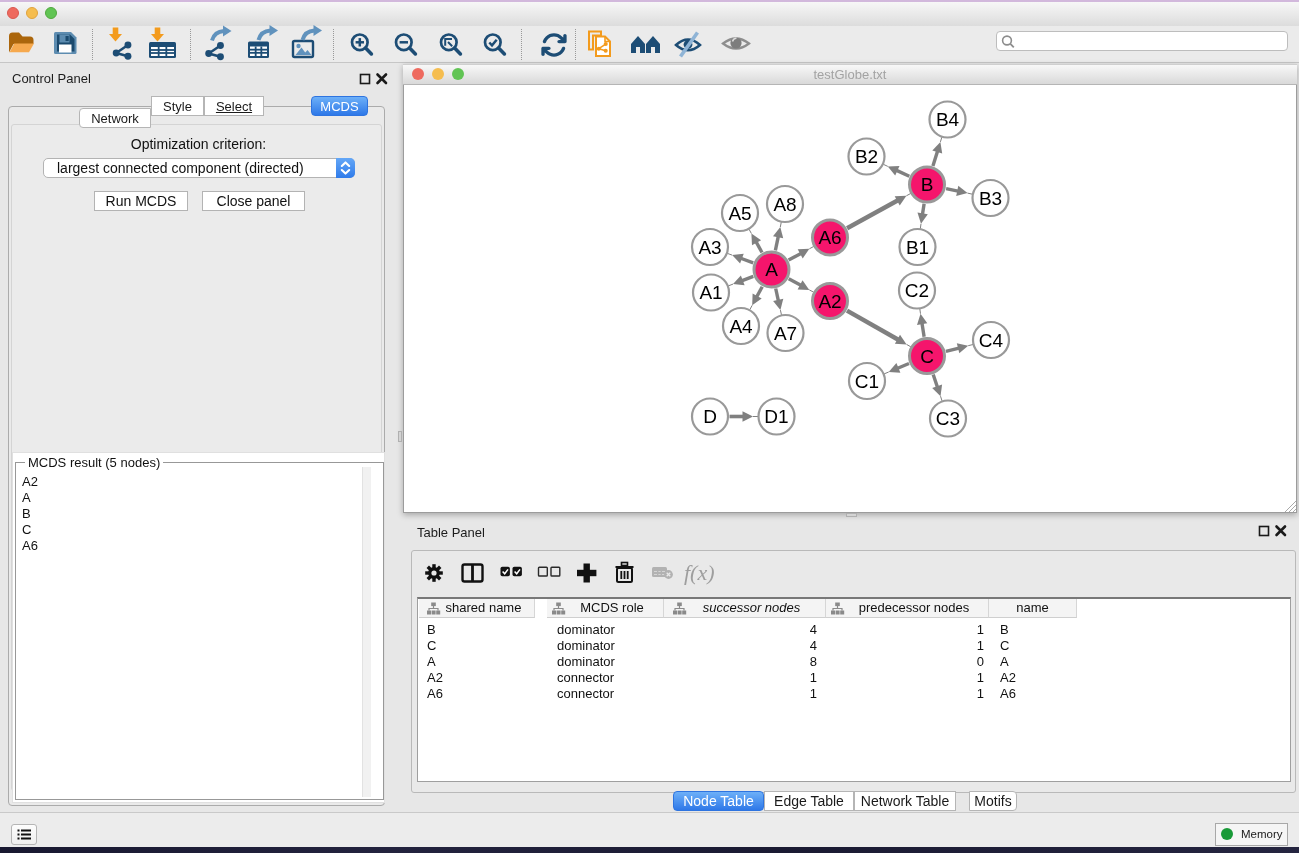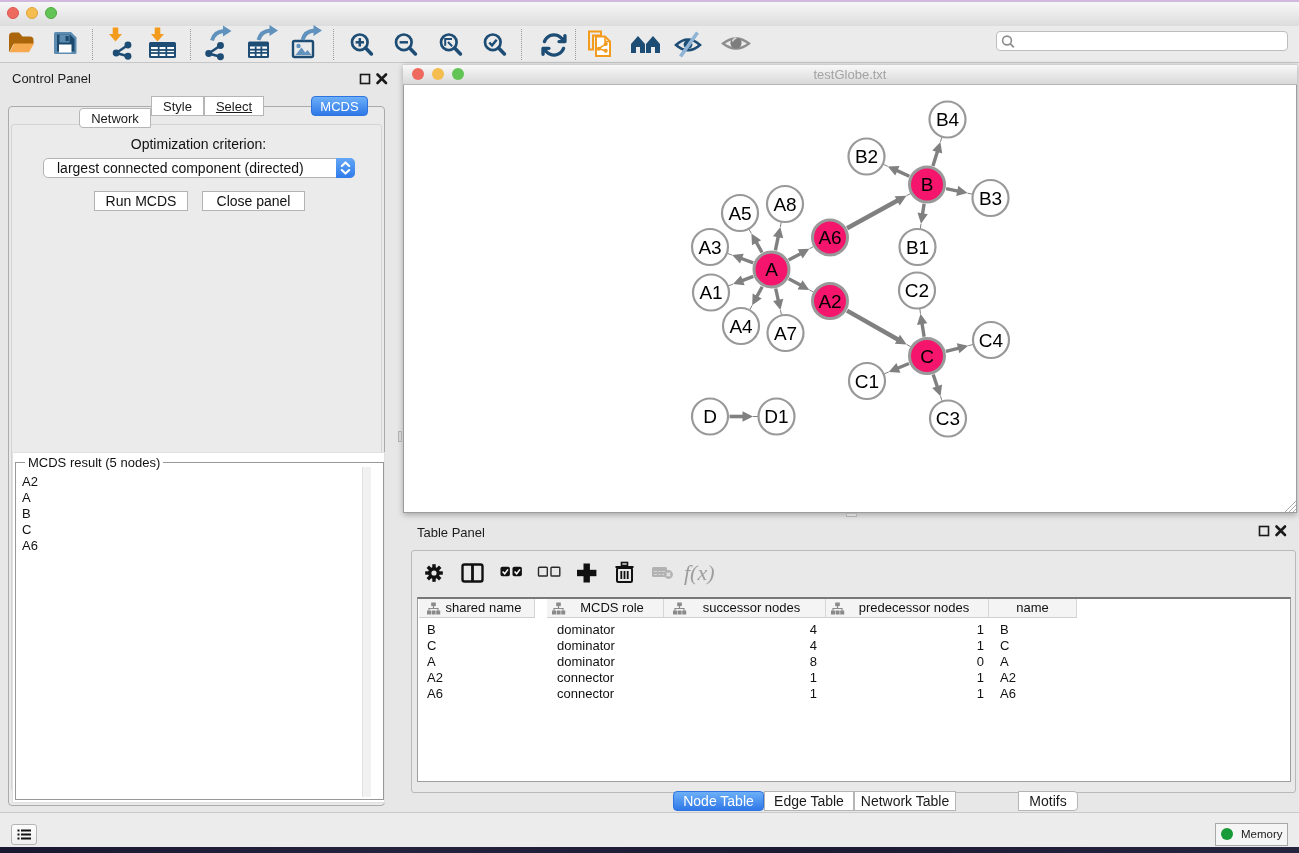--- a/index.html
+++ b/index.html
@@ -362,21 +362,21 @@
     <line x1="654" y1="573.67" x2="665" y2="573.67" stroke="#b2b2b2" stroke-width="1.4"></line>
     <line x1="661.33" y1="571" x2="661.33" y2="575" stroke="#b2b2b2" stroke-width="1.4"></line>
     <circle cx="668.5" cy="574.5" r="4.4" fill="#b2b2b2"></circle>
     <path d="M666.7,572.7 l3.6,3.6 M670.3,572.7 l-3.6,3.6" stroke="#e9e9e9" stroke-width="1.3"></path>
     <text x="684" y="580" font-family="Liberation Serif, serif" font-style="italic" font-size="22" fill="#9e9e9e">f(x)</text>
   </svg>
 <div class="abs" style="left:411px;top:550px;width:885px;height:243px;border:1px solid #b9b9b9;border-radius:3px;background:#e9e9e9;"></div>
 <div class="abs" id="tbl"></div>
 <div class="abs hcell" style="left:419px;width:116px;padding-left:14px;">shared name</div>
 <div class="abs hcell" style="left:547px;width:117px;padding-left:14px;">MCDS role</div>
-<div class="abs hcell" style="left:664px;width:162px;padding-left:14px;">successor nodes</div>
+<div class="abs hcell" style="left:664px;width:162px;padding-left:14px;font-style:italic;">successor nodes</div>
 <div class="abs hcell" style="left:826px;width:163px;padding-left:14px;">predecessor nodes</div>
 <div class="abs hcell" style="left:989px;width:88px;">name</div>
 <svg class="abs" style="left:0;top:0" width="1100" height="630">
     <g>
       <rect x="431.2" y="602.5" width="4.6" height="3.6" fill="#8a8a8a"></rect>
       <path d="M433.5,606.1 V608.5 M429,610.5 V608.5 H438 V610.5" fill="none" stroke="#8a8a8a" stroke-width="1.2"></path>
       <rect x="427" y="610.5" width="4" height="4" fill="#8a8a8a"></rect>
       <rect x="431.6" y="610.5" width="4" height="4" fill="#8a8a8a"></rect>
       <rect x="436.2" y="610.5" width="4" height="4" fill="#8a8a8a"></rect>
     </g>
@@ -423,21 +423,21 @@
 <div class="abs trow" style="left:860px;top:670px;width:124px;text-align:right;">1</div>
 <div class="abs trow" style="left:1000px;top:670px;width:70px;">A2</div>
 <div class="abs trow" style="left:427px;top:686px;width:110px;">A6</div>
 <div class="abs trow" style="left:557px;top:686px;width:110px;">connector</div>
 <div class="abs trow" style="left:700px;top:686px;width:117px;text-align:right;">1</div>
 <div class="abs trow" style="left:860px;top:686px;width:124px;text-align:right;">1</div>
 <div class="abs trow" style="left:1000px;top:686px;width:70px;">A6</div>
 <div class="abs tabb tabsel" style="left:673px; width:91px; border-radius:4px 0 0 4px;">Node Table</div>
 <div class="abs tabb" style="left:764px; width:90px;">Edge Table</div>
 <div class="abs tabb" style="left:854px; width:102px;">Network Table</div>
-<div class="abs tabb" style="left:1018px; width:60px; border-radius:0 4px 4px 0;">Motifs</div>
+<div class="abs tabb" style="left:969px; width:48px; border-radius:0 4px 4px 0;">Motifs</div>
 
 <div class="abs" id="statusbar"></div>
 <div class="abs" id="listbtn"></div>
 <svg class="abs" style="left:11px;top:824px" width="26" height="21">
 <g stroke="#111" stroke-width="2">
       <line x1="10" y1="6.5" x2="20" y2="6.5"></line>
       <line x1="10" y1="10.5" x2="20" y2="10.5"></line>
       <line x1="10" y1="14.5" x2="20" y2="14.5"></line>
     </g>
 <g fill="#111">

